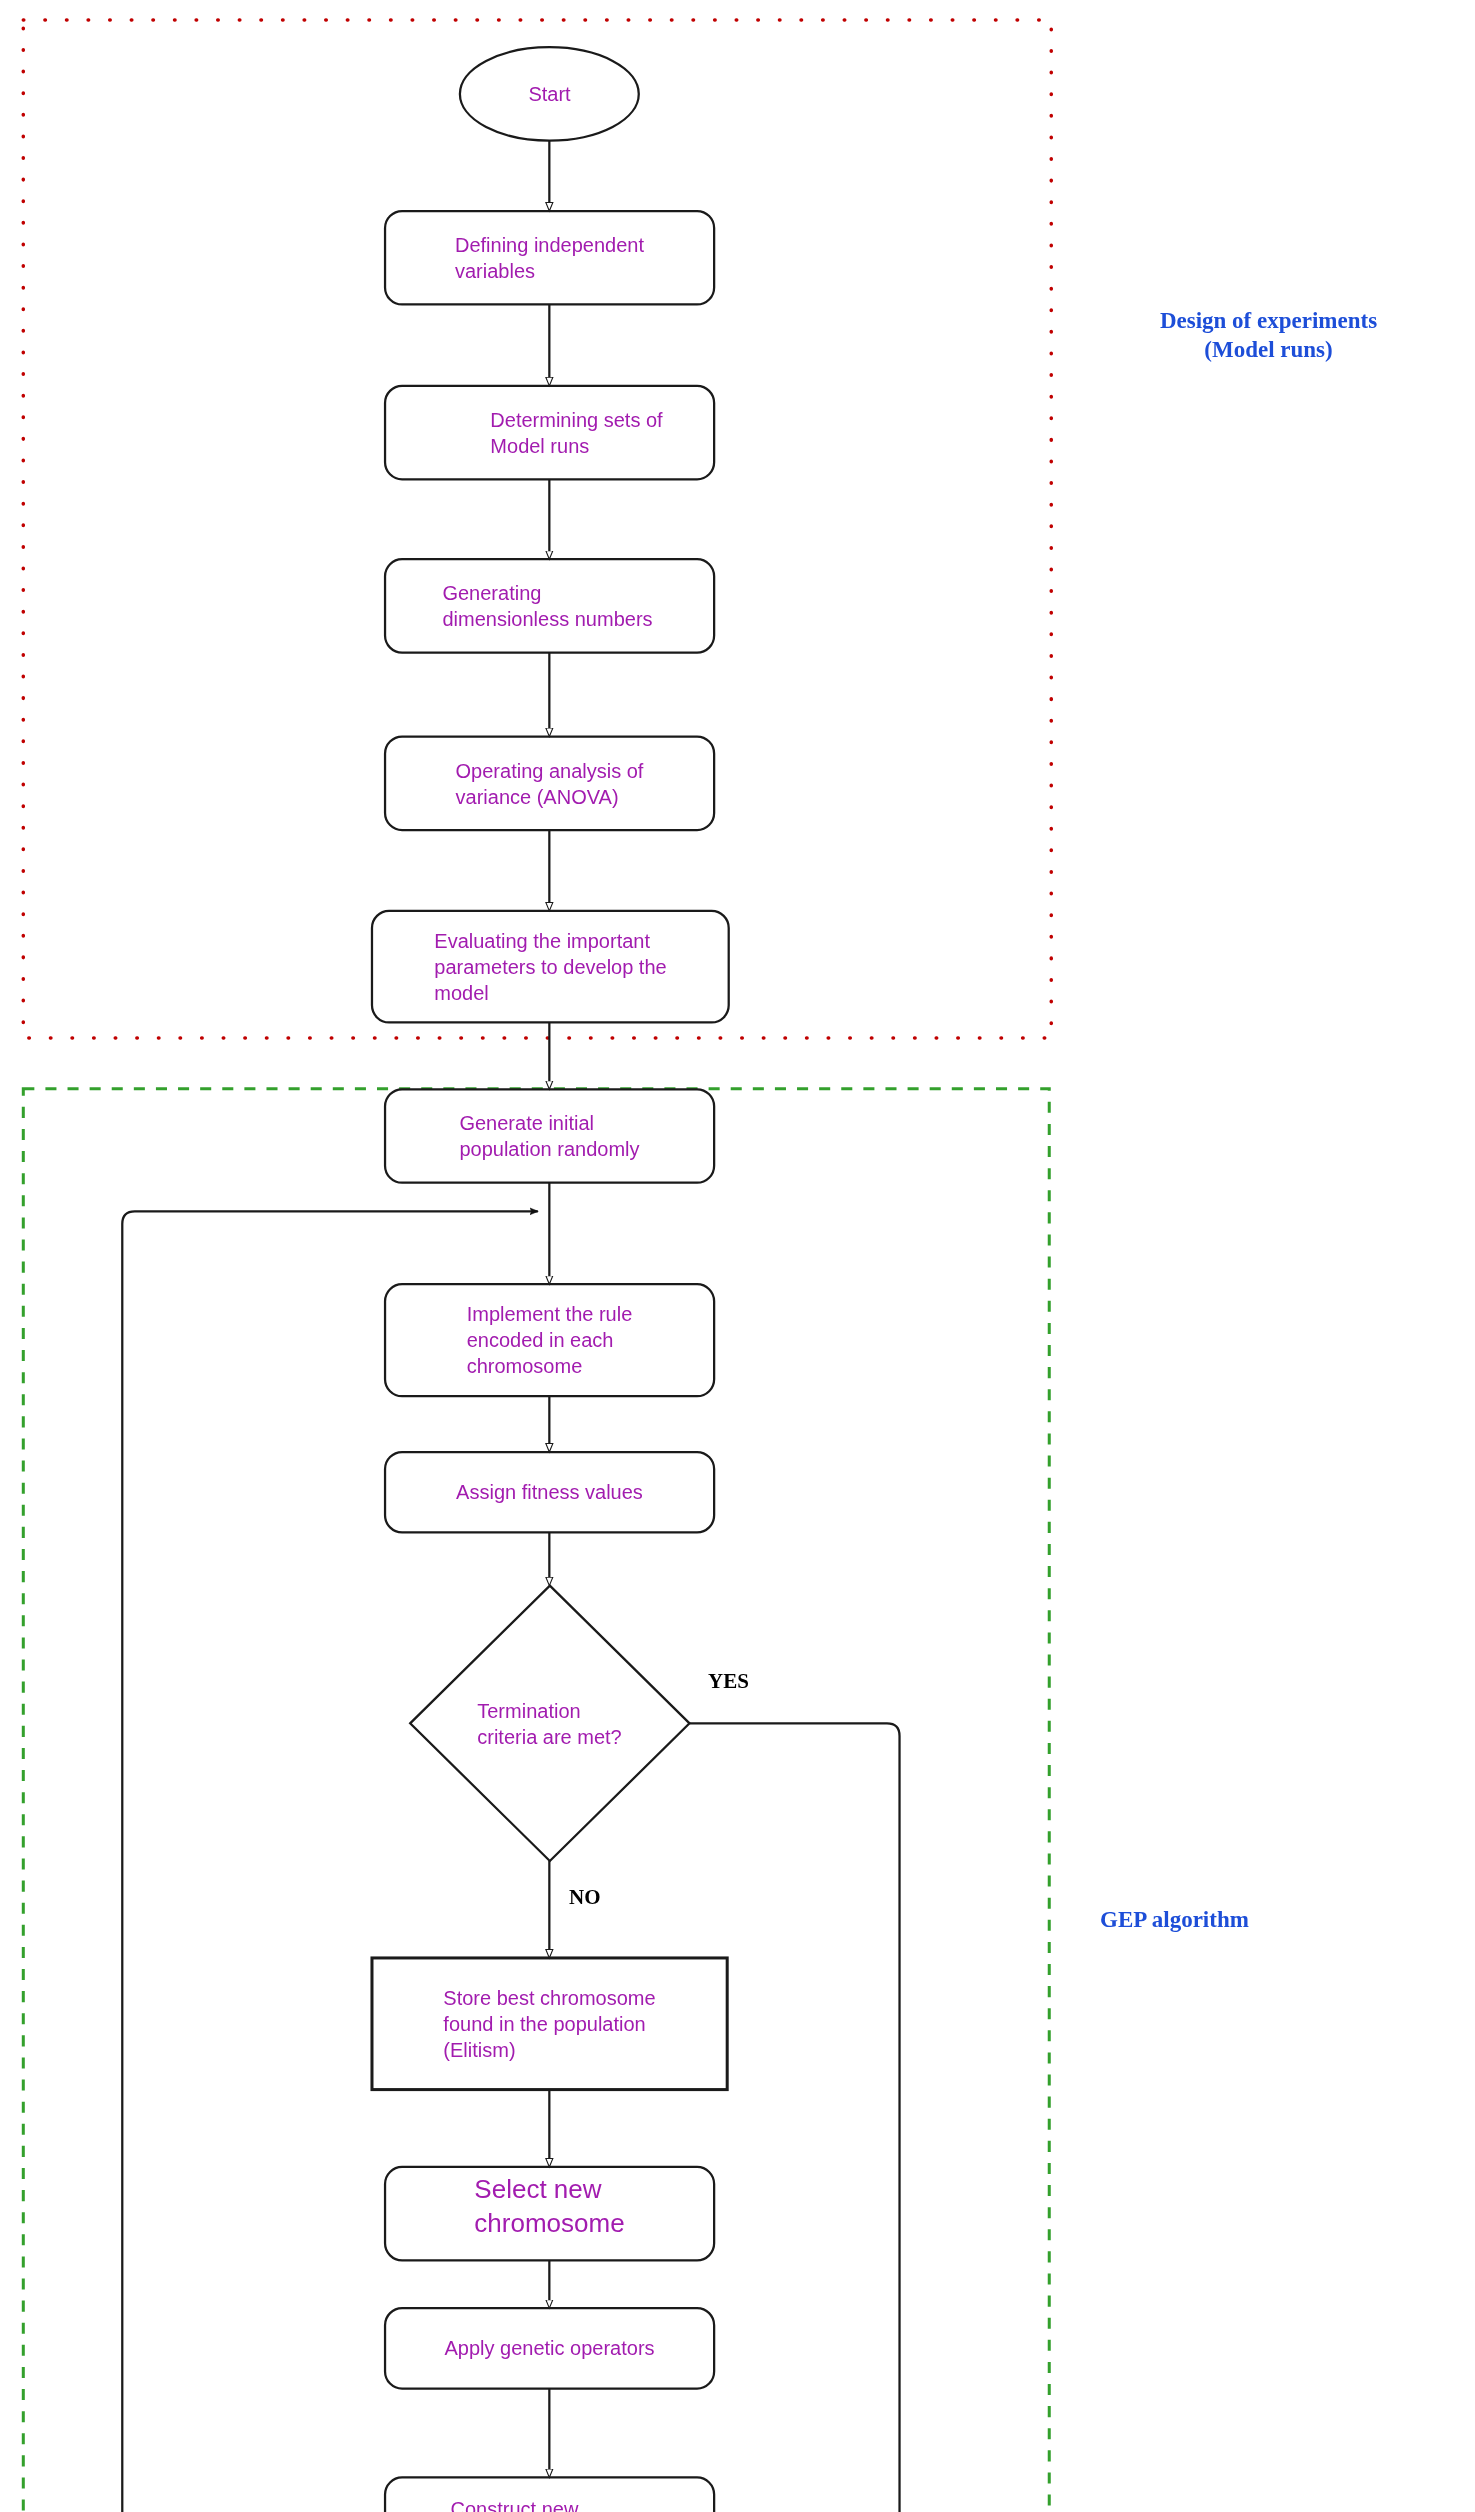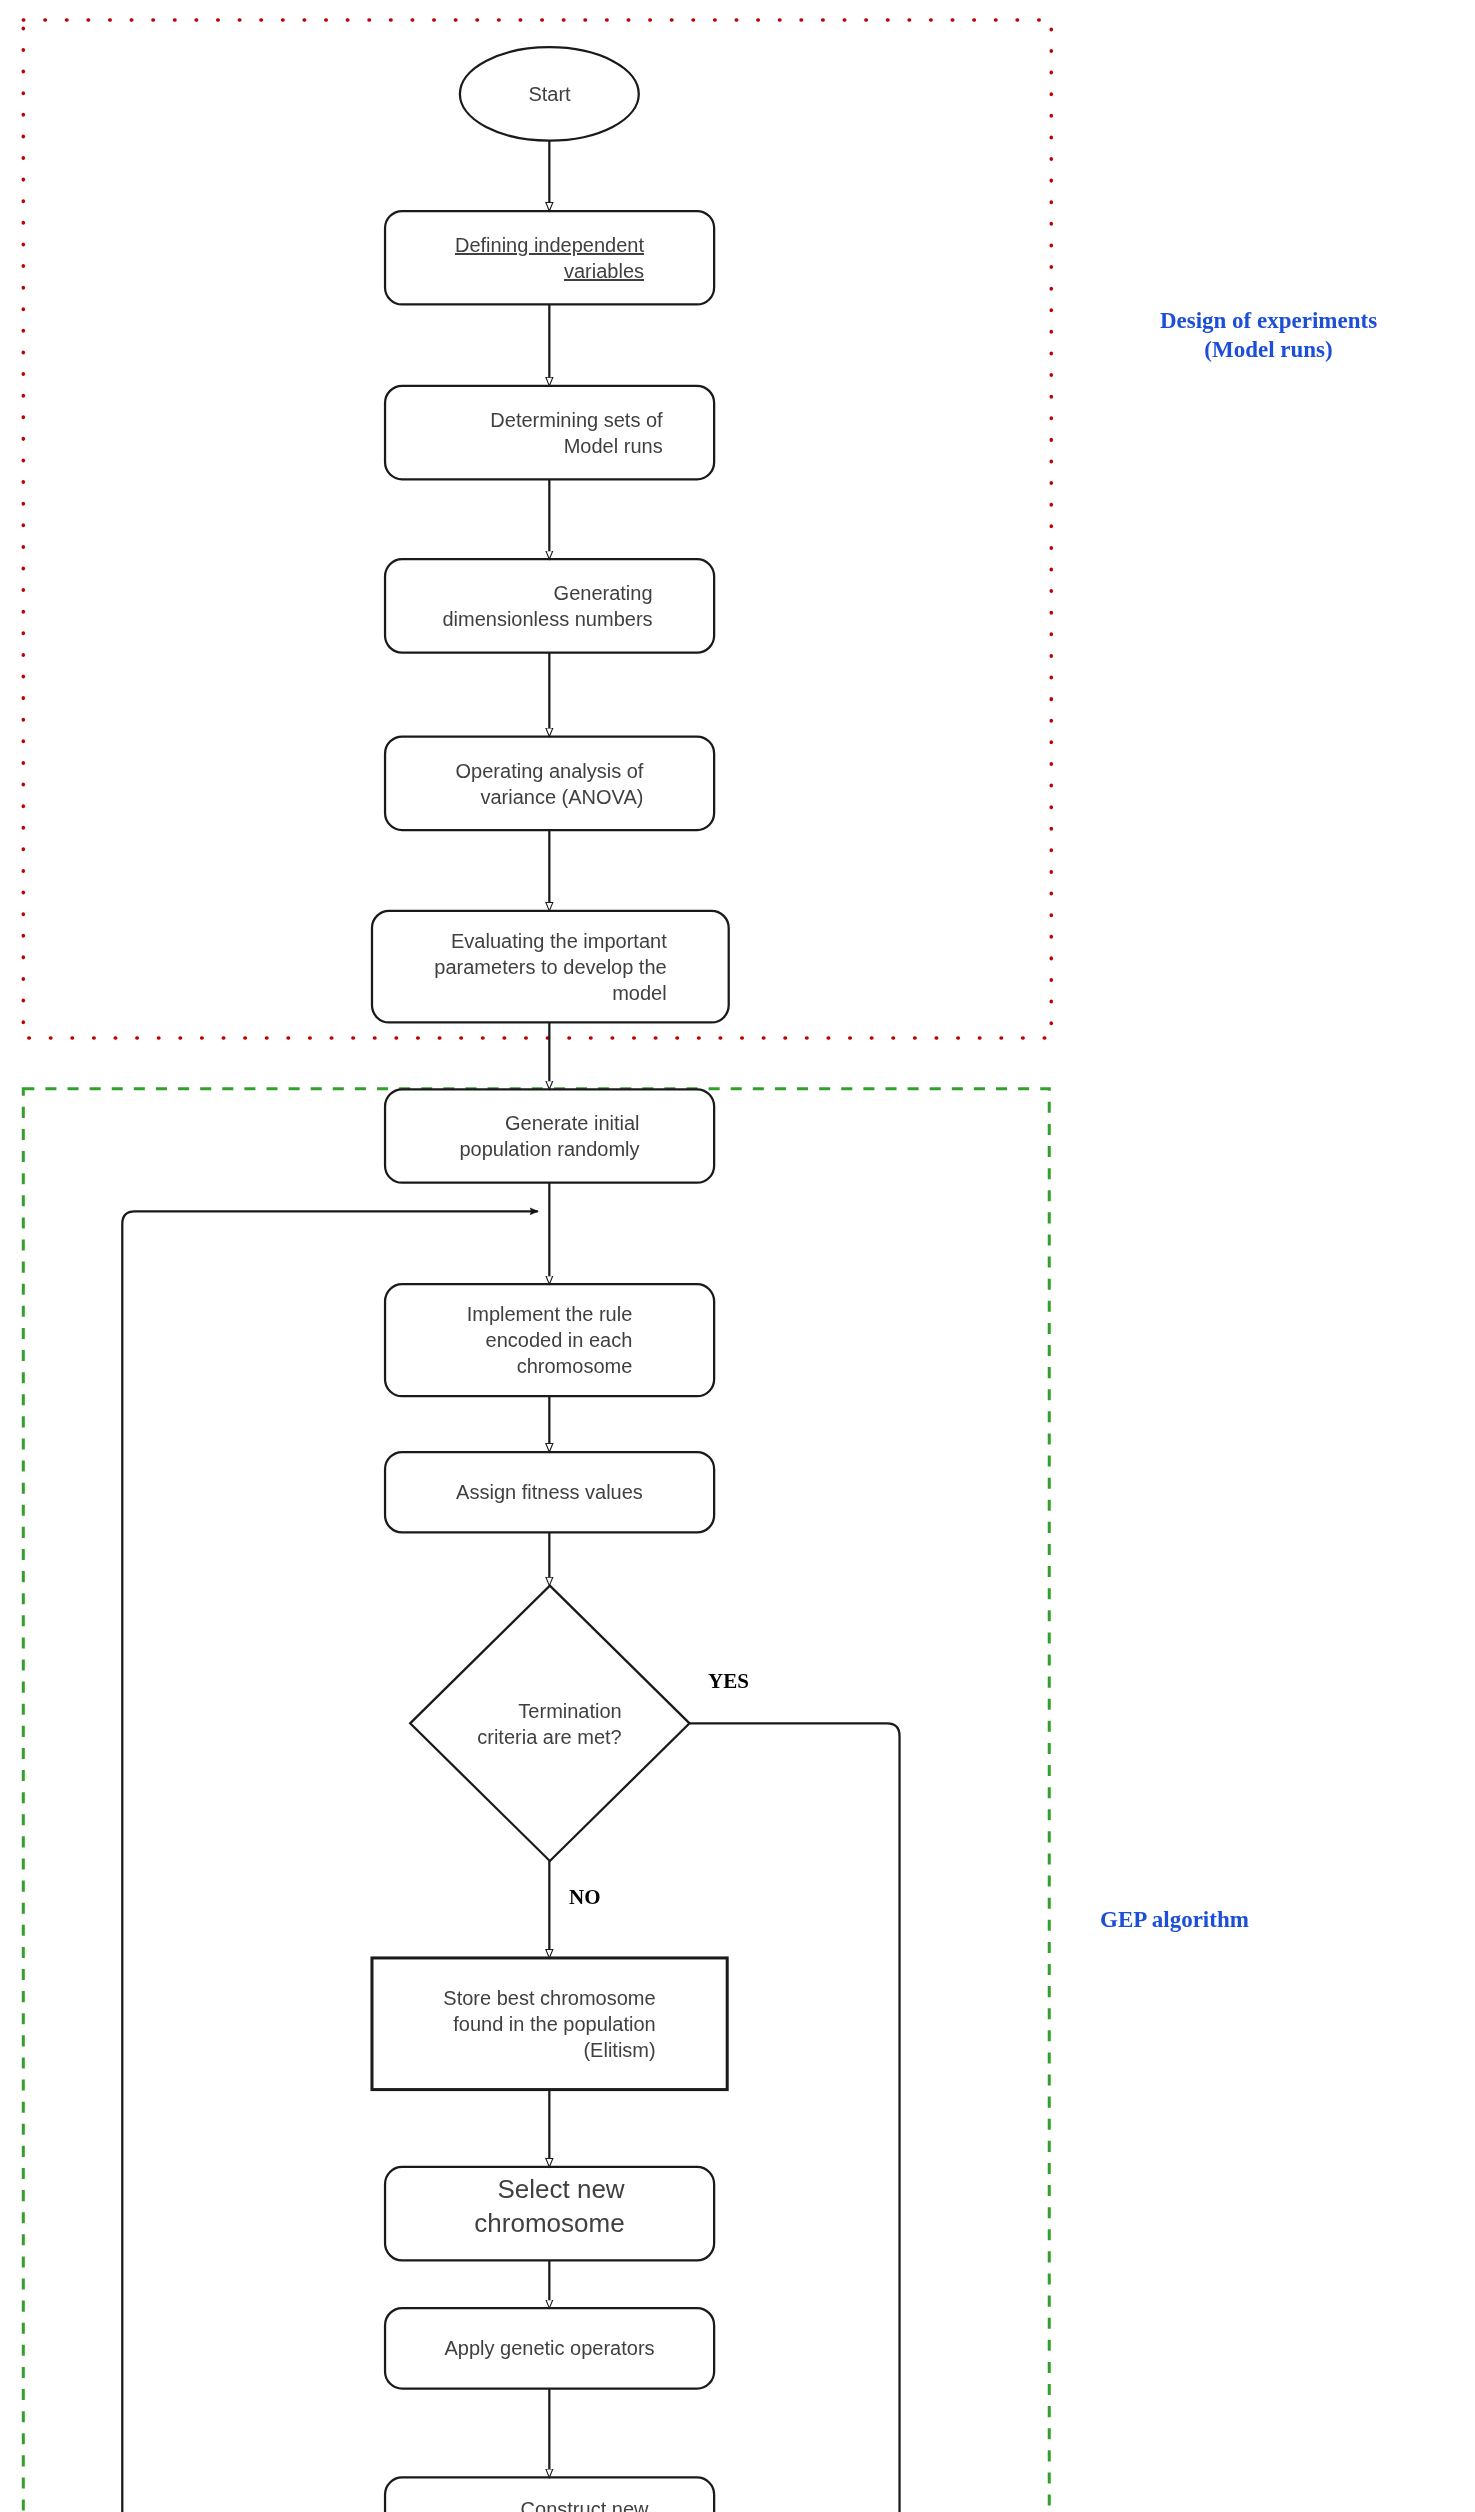--- a/index.html
+++ b/index.html
@@ -2,23 +2,23 @@
 <html style="font-size:8px"><head>
 <meta charset="utf-8">
 <style>
   html,body{margin:0;padding:0;background:#fff;}
   body{font-family:"Liberation Sans",sans-serif;}
   #page{position:relative;width:1476px;height:2796px;background:#ffffff;overflow:hidden;}
   #svgroot{position:absolute;left:0;top:0;width:1476px;height:2796px;}
   .nodetext{
     position:absolute;
     display:flex;align-items:center;justify-content:center;
-    text-align:right;
+    text-align:left;
     font-family:"Liberation Sans",sans-serif;
-    color:#404040;
+    color:#a21caf;
     line-height:1.30;
     pointer-events:none;
     white-space:pre-line;
   }
   .grouplabel{
     position:absolute;
     font-family:"Liberation Serif",serif;
     font-weight:bold;
     color:#1d4ed8;
     text-align:center;
@@ -97,21 +97,21 @@
       <line x1="1093" y1="4499" x2="1093" y2="4578" marker-end="url(#hollowArrow)"></line>
       <line x1="1093" y1="4754" x2="1093" y2="4915" marker-end="url(#hollowArrow)"></line>
 
       <path d="M1372,3430 L1765,3430 Q1790,3430 1790,3455 L1790,5315 Q1790,5340 1765,5340 L1295,5340" marker-end="url(#solidArrow)"></path>
 
       <path d="M766,5044 L268,5044 Q243,5044 243,5019 L243,2436 Q243,2411 268,2411 L1070,2411" marker-end="url(#solidArrow)"></path>
     </g>
   </svg>
 
   <div class="nodetext" style="left:460px;top:47px;width:179px;height:93px;font-size:20px;">Start</div>
-  <div class="nodetext" style="left:385px;top:211px;width:329px;height:93px;font-size:20px;text-decoration:underline;">Defining independent
+  <div class="nodetext" style="left:385px;top:211px;width:329px;height:93px;font-size:20px;">Defining independent
 variables</div>
   <div class="nodetext" style="left:385px;top:386px;width:329px;height:93px;font-size:20px;padding-left:27px;">Determining sets of
 Model runs</div>
   <div class="nodetext" style="left:383px;top:559px;width:329px;height:93px;font-size:20px;">Generating
 dimensionless numbers</div>
   <div class="nodetext" style="left:385px;top:737px;width:329px;height:93px;font-size:20px;">Operating analysis of
 variance (ANOVA)</div>
   <div class="nodetext" style="left:372px;top:911px;width:357px;height:112px;font-size:20px;">Evaluating the important
 parameters to develop the
 model</div>

